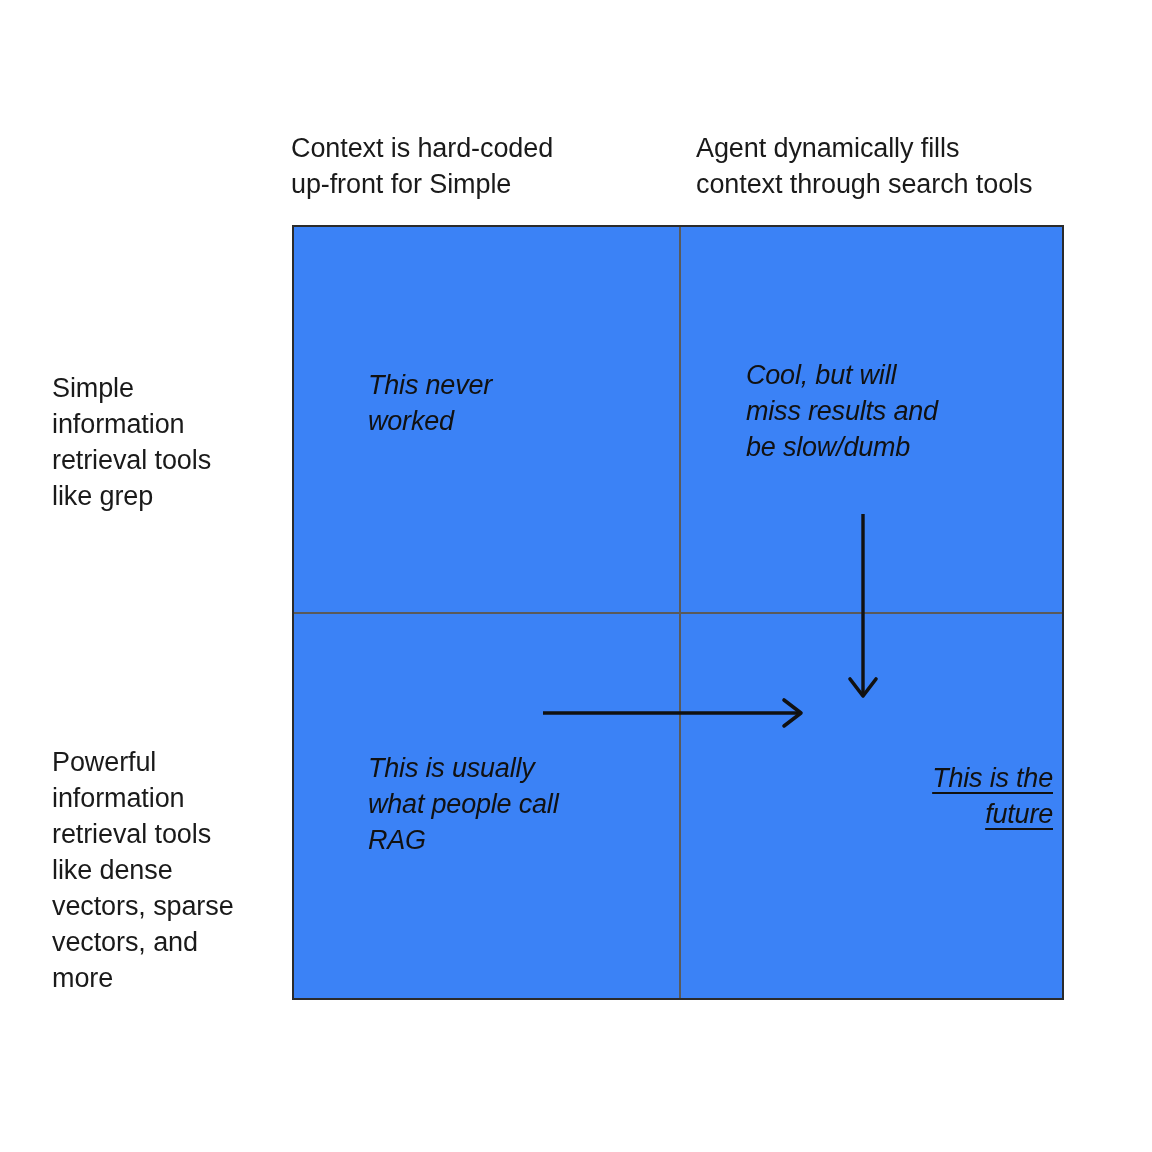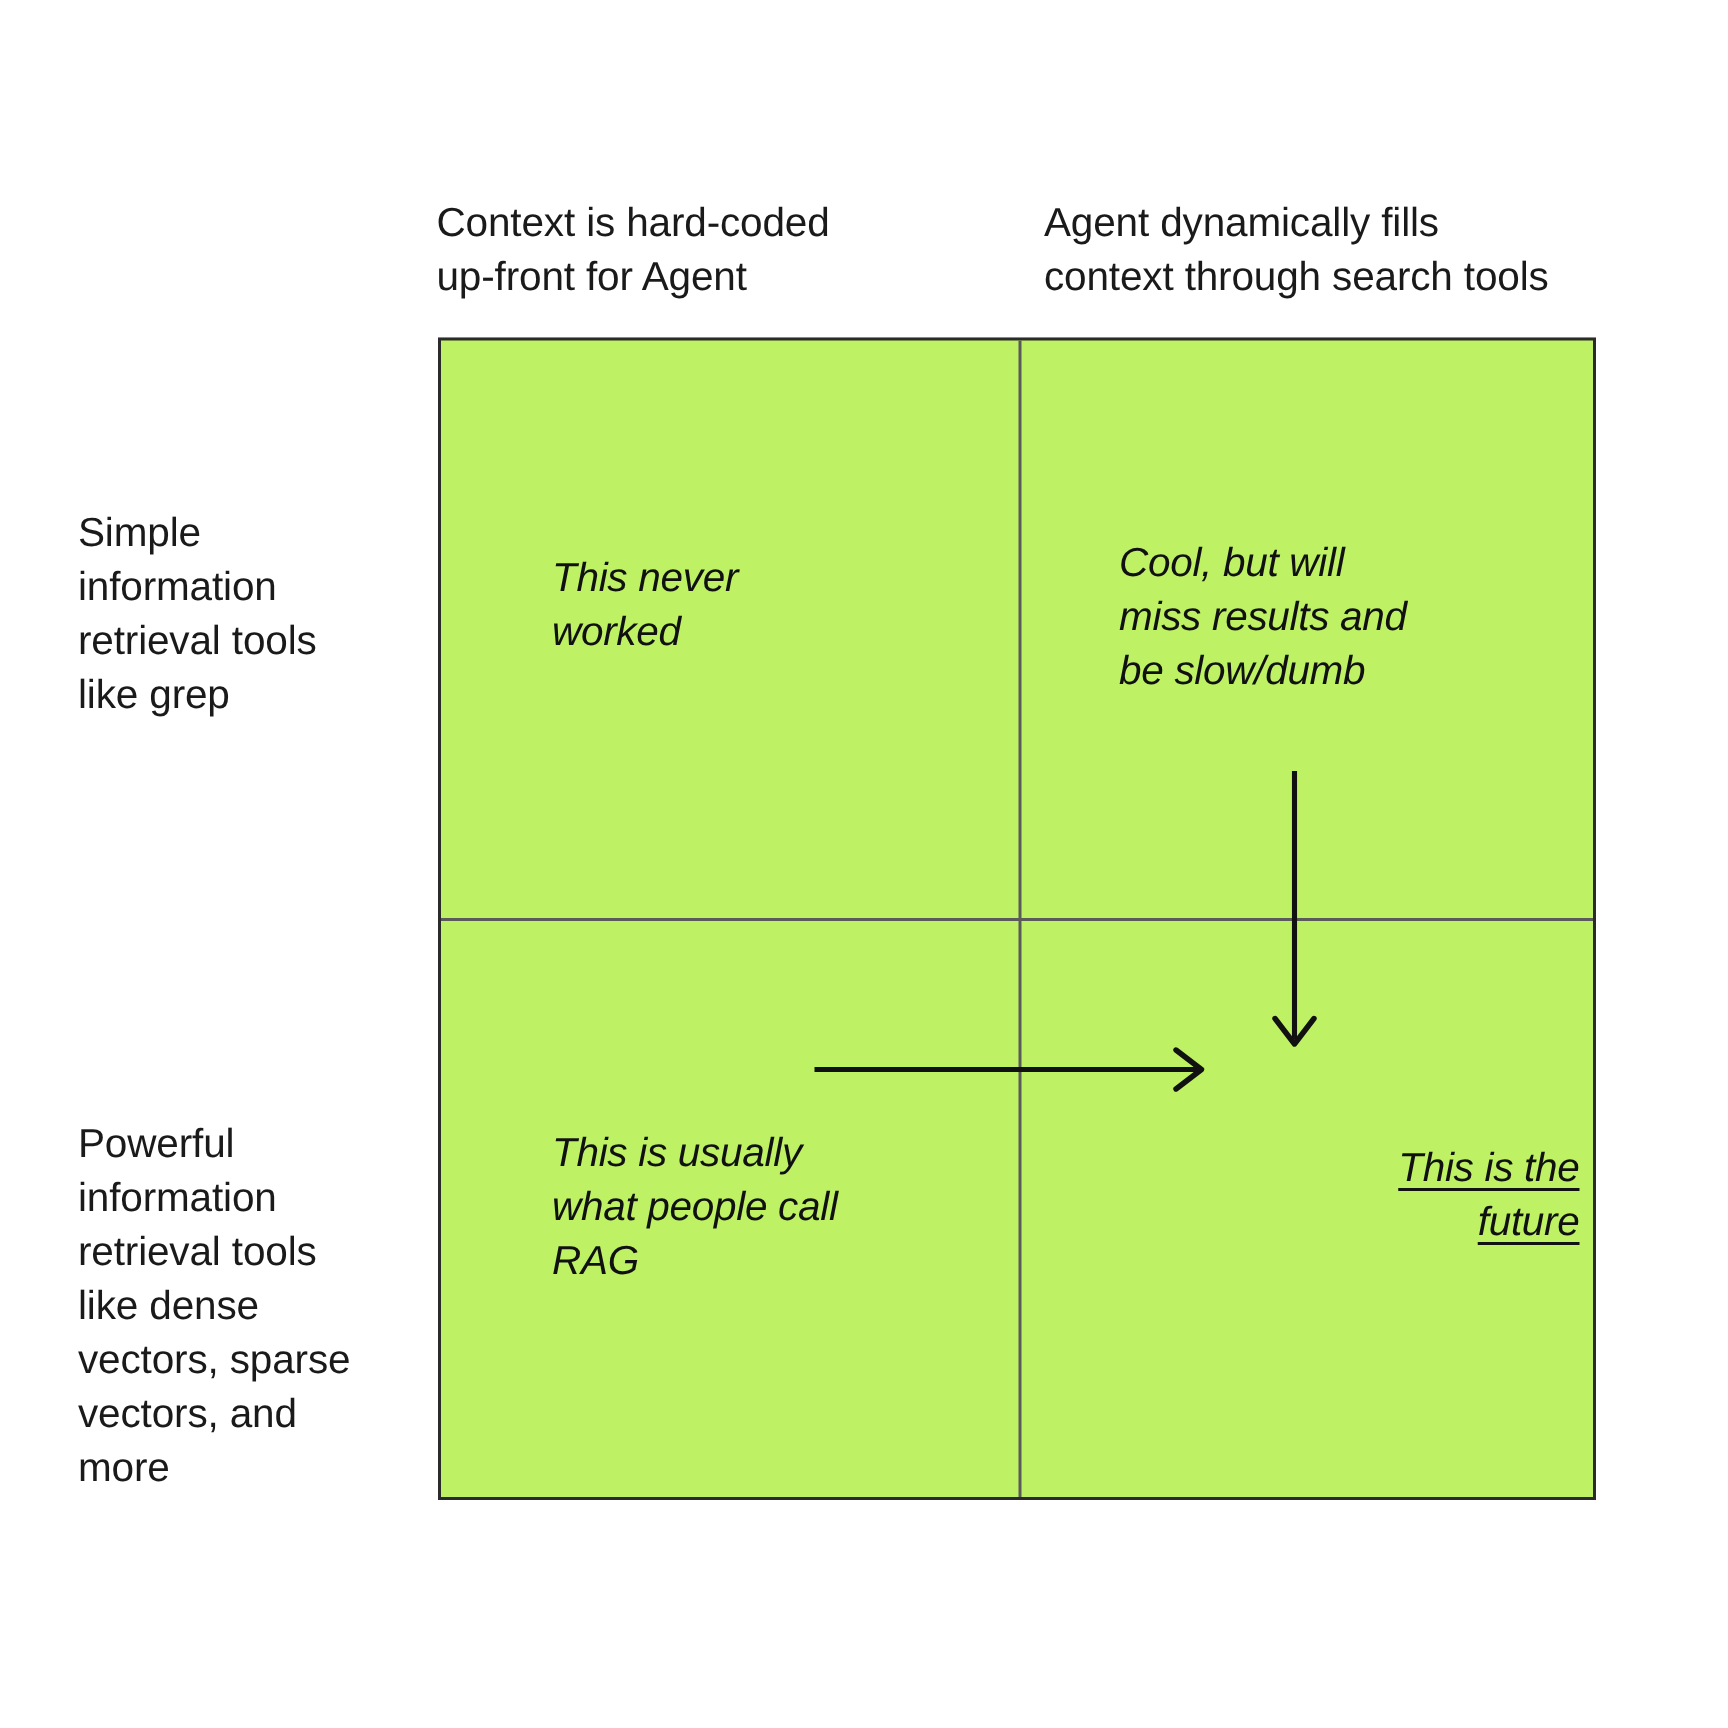--- a/index.html
+++ b/index.html
@@ -38,33 +38,33 @@
   
   .row-label {
     position: absolute;
     font-size: 27px;
     line-height: 36px;
     font-weight: 400;
     color: #1a1a1a;
     letter-spacing: -0.1px;
     white-space: pre-line;
   }
-  #row-label-top    { left: 52px; top: 337px; width: 232px; }
+  #row-label-top    { left: 52px; top: 370px; width: 232px; }
   #row-label-bottom { left: 52px; top: 744px; width: 232px; }
 
   
   #matrix {
     position: absolute;
     left: 292px;
     top: 225px;
     width: 772px;
     height: 775px;
     border: 2px solid #2b2b2b;
     box-sizing: border-box;
-    background: #bef264;
+    background: #3b82f6;
   }
   #divider-vertical {
     position: absolute;
     left: 385px;
     top: 0px;
     width: 2px;
     height: 771px;
     background: #5a5a5a;
   }
   #divider-horizontal {
@@ -110,21 +110,21 @@
     height: 1152px;
     pointer-events: none;
   }
 </style>
 </head>
 <body>
 
 <div id="canvas">
 
   <div class="col-header" id="col-header-left">Context is hard-coded
-up-front for Agent</div>
+up-front for Simple</div>
 
   <div class="col-header" id="col-header-right">Agent dynamically fills
 context through search tools</div>
 
   <div class="row-label" id="row-label-top">Simple
 information
 retrieval tools
 like grep</div>
 
   <div class="row-label" id="row-label-bottom">Powerful

